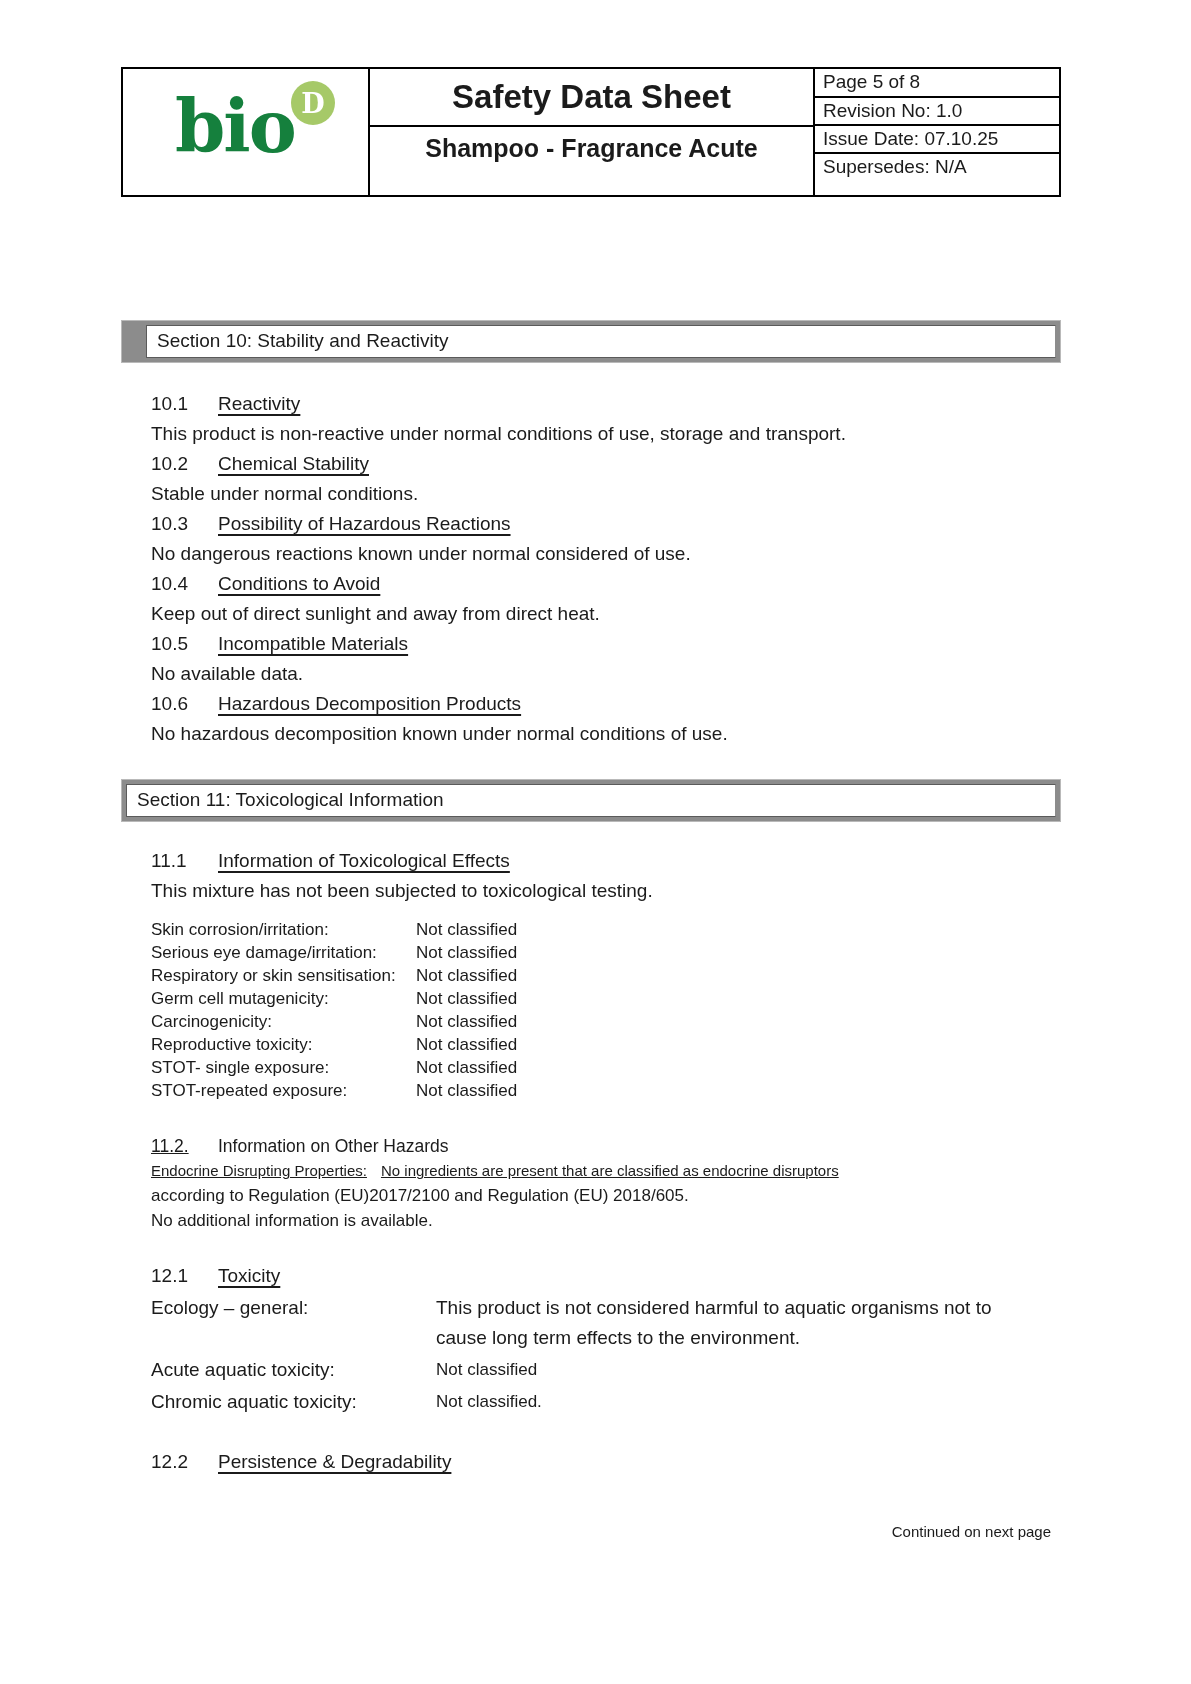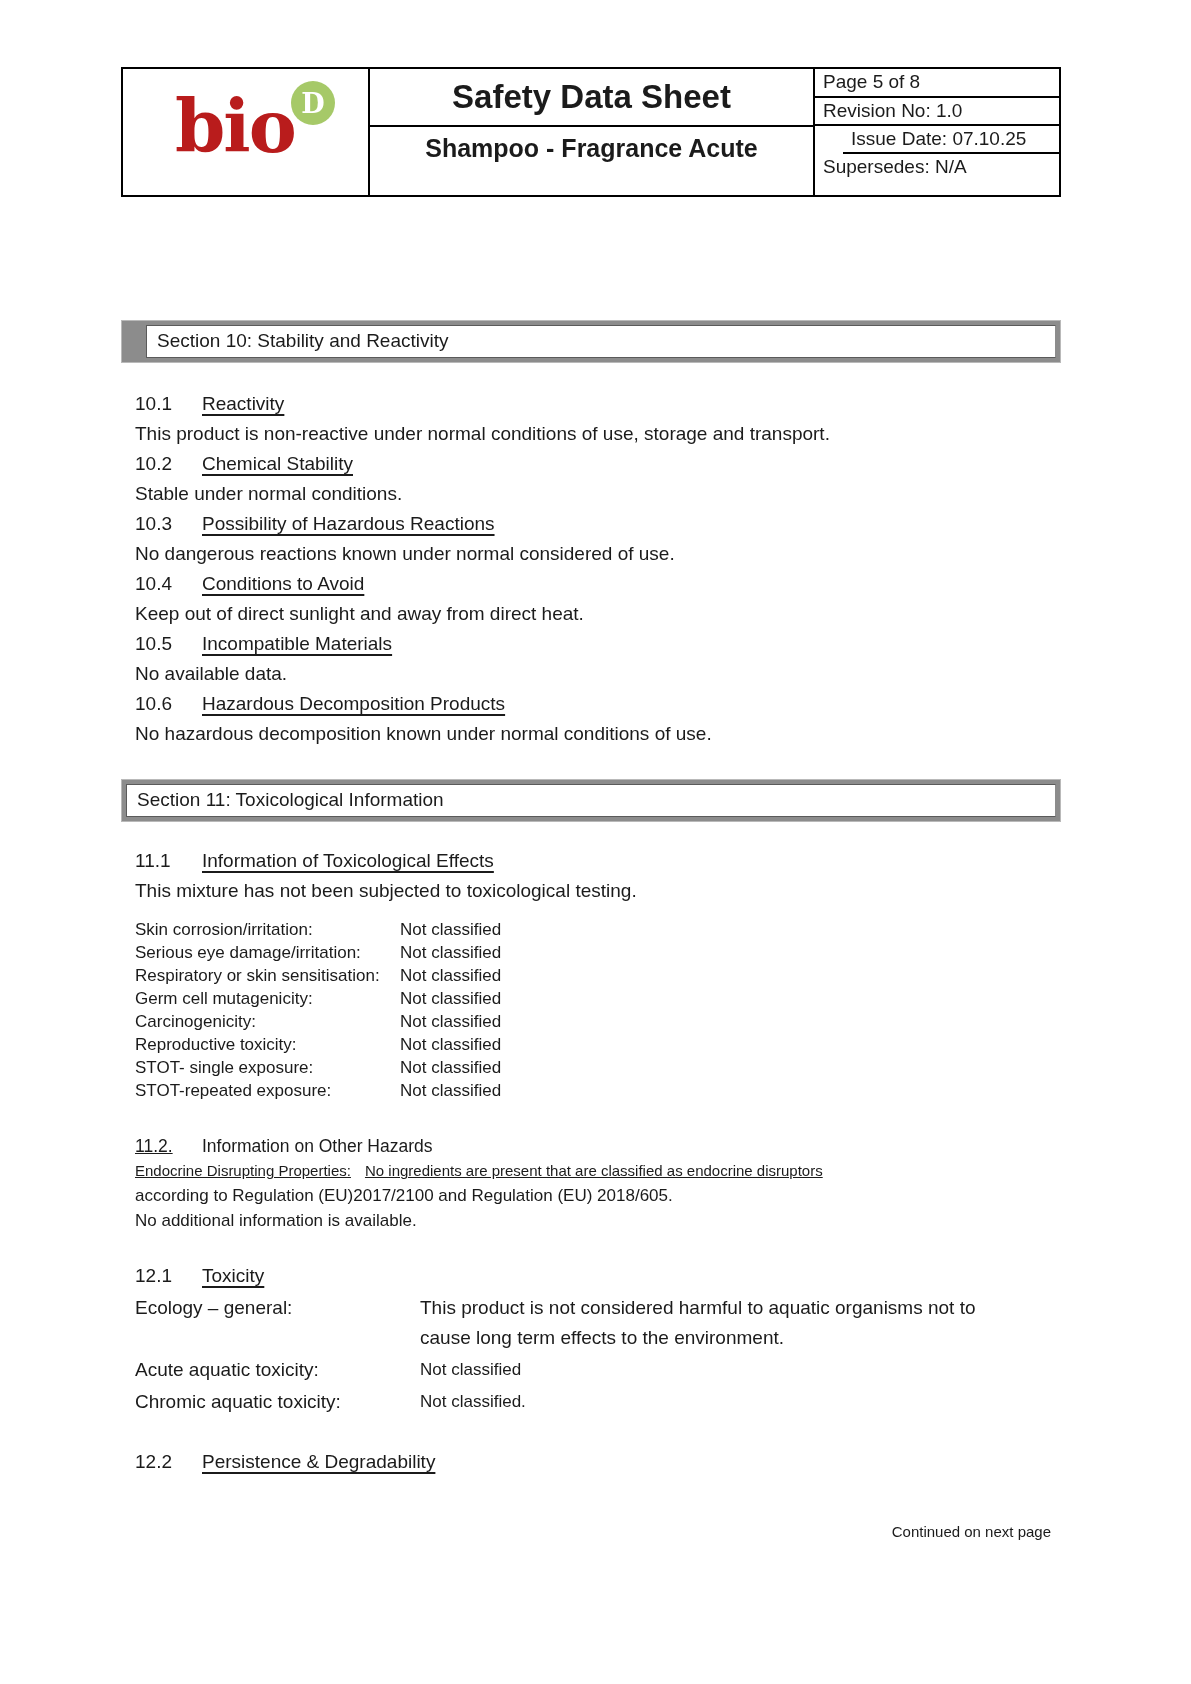--- a/index.html
+++ b/index.html
@@ -11,56 +11,56 @@
     overflow:hidden;
   }
   .content { position:absolute; left:121px; top:0; width:940px; }
 
   
   .hdr-box { margin-top:67px; height:130px; border:2px solid #000; display:flex; background:#fff; }
   .hdr-logo { width:247px; border-right:2px solid #000; position:relative; }
   .logo-text {
     position:absolute; left:52px; top:22px;
     font-family:"DejaVu Serif","Liberation Serif",serif;
-    font-weight:bold; font-size:72px; line-height:1; letter-spacing:-2px; color:#b91c1c;
+    font-weight:bold; font-size:72px; line-height:1; letter-spacing:-2px; color:#15803d;
   }
   .logo-badge {
     position:absolute; left:168px; top:12px; width:44px; height:44px; border-radius:50%;
     background:#a6c968; color:#fff; display:flex; align-items:center; justify-content:center;
     font-size:27px; font-weight:bold; font-family:"DejaVu Serif","Liberation Serif",serif;
   }
   .hdr-mid { flex:1; display:flex; flex-direction:column; }
   .hdr-title {
     height:58px; border-bottom:2px solid #000;
     display:flex; align-items:center; justify-content:center;
     font-size:33px; font-weight:bold;
   }
   .hdr-sub {
     flex:1; display:flex; justify-content:center; align-items:flex-start;
     padding-top:7px; font-size:25px; font-weight:bold;
   }
   .hdr-meta { width:246px; border-left:2px solid #000; display:flex; flex-direction:column; font-size:19px; }
   .meta-row { padding:2px 4px 0 8px; }
   .meta-row.r1 { height:29px; border-bottom:2px solid #000; }
   .meta-row.r2 { height:28px; border-bottom:2px solid #000; }
-  .meta-row.r3 { height:28px; border-bottom:2px solid #000;margin-left:28px; }
+  .meta-row.r3 { height:28px; border-bottom:2px solid #000; }
   .meta-row.r4 { flex:1; }
 
   
   .sec-bar { border:1px solid #b9b9b9; background:#8c8c8c; padding:4px; }
   .sec-bar-inner {
     background:#fff; border:1px solid #5a5a5a; border-right-color:#8c8c8c;
     padding:3px 10px 4px; font-size:19px; line-height:24px;
   }
   .bar10 { margin-top:123px;padding-left:24px; }
   .bar11 { margin-top:30px; }
   .bar12 { margin-top:16px; }
 
   
-  .sec-body { margin:26px 0 0 14px; font-size:19px; line-height:30px; }
+  .sec-body { margin:26px 0 0 30px; font-size:19px; line-height:30px; }
   .hrow .num { display:inline-block; width:67px; }
   .hrow .utitle { text-decoration:underline; text-underline-offset:4px; text-decoration-thickness:1.5px; }
   .s11-head { margin-top:24px; }
   .tox-list { margin-top:12px; font-size:17px; line-height:23px; }
   .tox-label { display:inline-block; width:265px; }
   .sub2-head { margin-top:32px; font-size:17.5px; line-height:24px; }
   .sub2-head .num { width:67px; display:inline-block;text-decoration:underline; }
   .endo { font-size:15px; line-height:25px; white-space:nowrap;text-decoration:underline; }
   .endo-label { padding-right:14px; }
   .note { font-size:17px; line-height:25px; }

